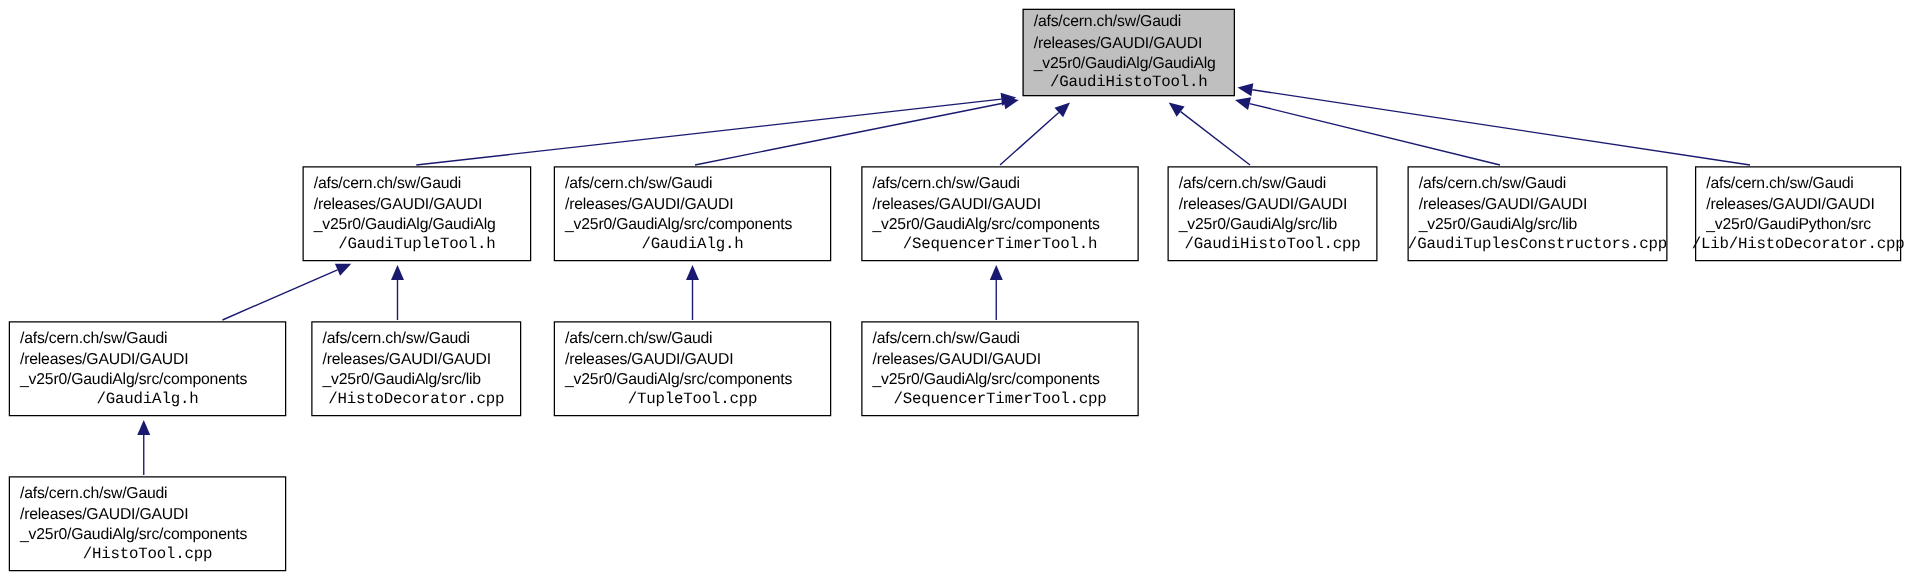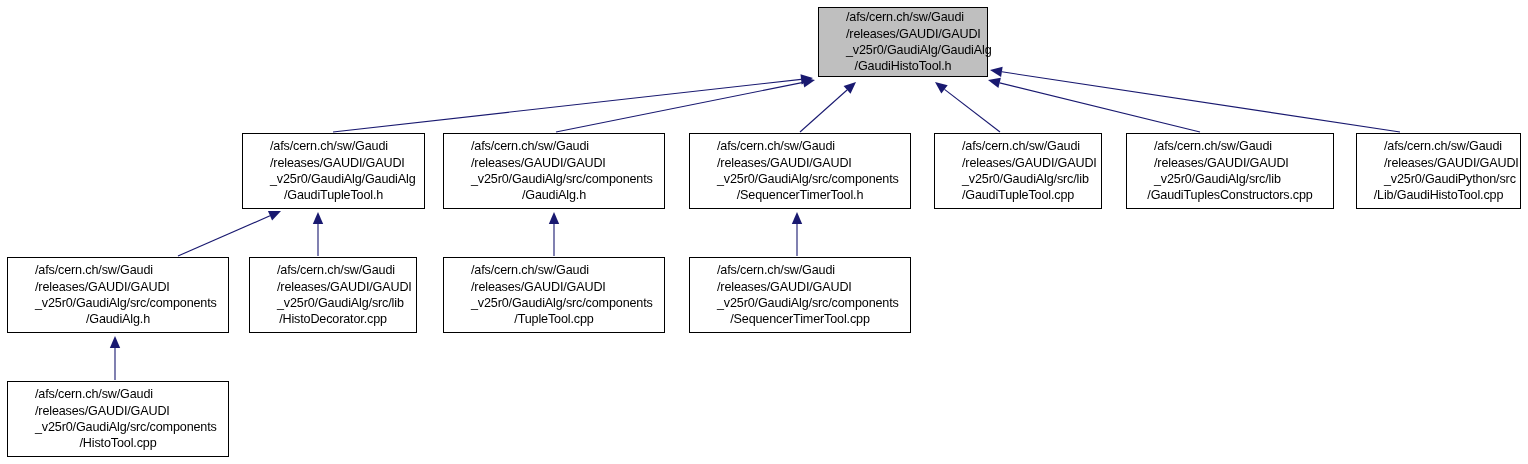--- a/index.html
+++ b/index.html
@@ -41,24 +41,25 @@
   }
   .node.root {
     background: #bfbfbf;
   }
   .node .ln {
     display: block;
     white-space: pre;
   }
   .node .ln.l1, .node .ln.l2, .node .ln.l3 {
     align-self: flex-start;
-    padding-left: 27px;
+    padding-left: 8px;
   }
   .node .ln.l4 {
     align-self: center;
+    font-family: Liberation Mono, monospace;
   }
 </style>
 </head>
 <body>
 
 <div id="canvas">
   <svg id="edges" viewBox="0 0 1528 464" width="1528" height="464">
       <line x1="333" y1="132" x2="801.0752242060944" y2="79.34153727681438" stroke="#191970" stroke-width="1.1"></line>
       <polygon points="813,78 801.6565570260473,84.50894012084015 800.4938913861415,74.1741344327886" fill="#191970"></polygon>
       <line x1="556" y1="132" x2="803.2347822709324" y2="82.36212865602901" stroke="#191970" stroke-width="1.1"></line>
@@ -104,33 +105,33 @@
       <div class="node" style="left: 689px; top: 133px; width: 222px; height: 76px;">
         <span class="ln l1">/afs/cern.ch/sw/Gaudi</span>
         <span class="ln l2">/releases/GAUDI/GAUDI</span>
         <span class="ln l3">_v25r0/GaudiAlg/src/components</span>
         <span class="ln l4">/SequencerTimerTool.h</span>
       </div>
       <div class="node" style="left: 934px; top: 133px; width: 168px; height: 76px;">
         <span class="ln l1">/afs/cern.ch/sw/Gaudi</span>
         <span class="ln l2">/releases/GAUDI/GAUDI</span>
         <span class="ln l3">_v25r0/GaudiAlg/src/lib</span>
-        <span class="ln l4">/GaudiTupleTool.cpp</span>
+        <span class="ln l4">/GaudiHistoTool.cpp</span>
       </div>
       <div class="node" style="left: 1126px; top: 133px; width: 208px; height: 76px;">
         <span class="ln l1">/afs/cern.ch/sw/Gaudi</span>
         <span class="ln l2">/releases/GAUDI/GAUDI</span>
         <span class="ln l3">_v25r0/GaudiAlg/src/lib</span>
         <span class="ln l4">/GaudiTuplesConstructors.cpp</span>
       </div>
       <div class="node" style="left: 1356px; top: 133px; width: 165px; height: 76px;">
         <span class="ln l1">/afs/cern.ch/sw/Gaudi</span>
         <span class="ln l2">/releases/GAUDI/GAUDI</span>
         <span class="ln l3">_v25r0/GaudiPython/src</span>
-        <span class="ln l4">/Lib/GaudiHistoTool.cpp</span>
+        <span class="ln l4">/Lib/HistoDecorator.cpp</span>
       </div>
       <div class="node" style="left: 7px; top: 257px; width: 222px; height: 76px;">
         <span class="ln l1">/afs/cern.ch/sw/Gaudi</span>
         <span class="ln l2">/releases/GAUDI/GAUDI</span>
         <span class="ln l3">_v25r0/GaudiAlg/src/components</span>
         <span class="ln l4">/GaudiAlg.h</span>
       </div>
       <div class="node" style="left: 249px; top: 257px; width: 168px; height: 76px;">
         <span class="ln l1">/afs/cern.ch/sw/Gaudi</span>
         <span class="ln l2">/releases/GAUDI/GAUDI</span>

